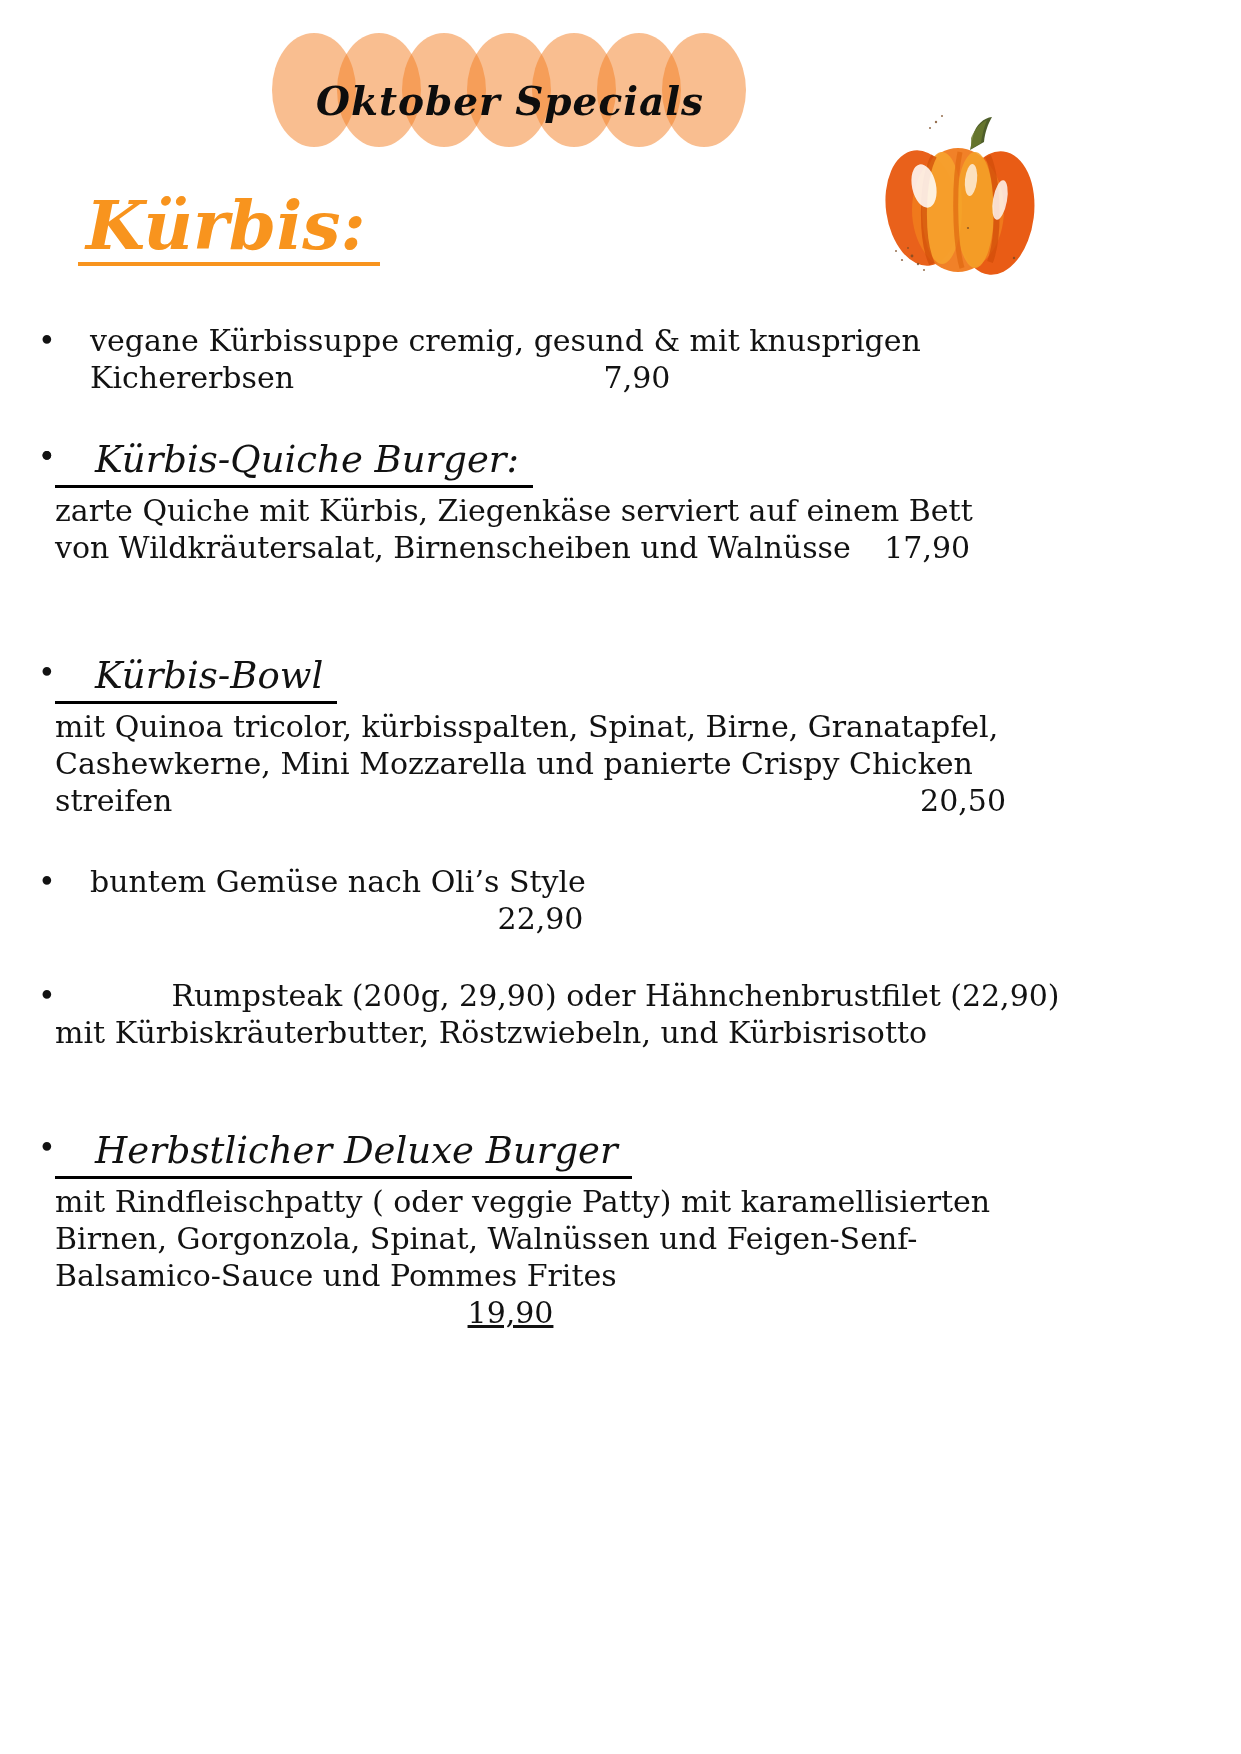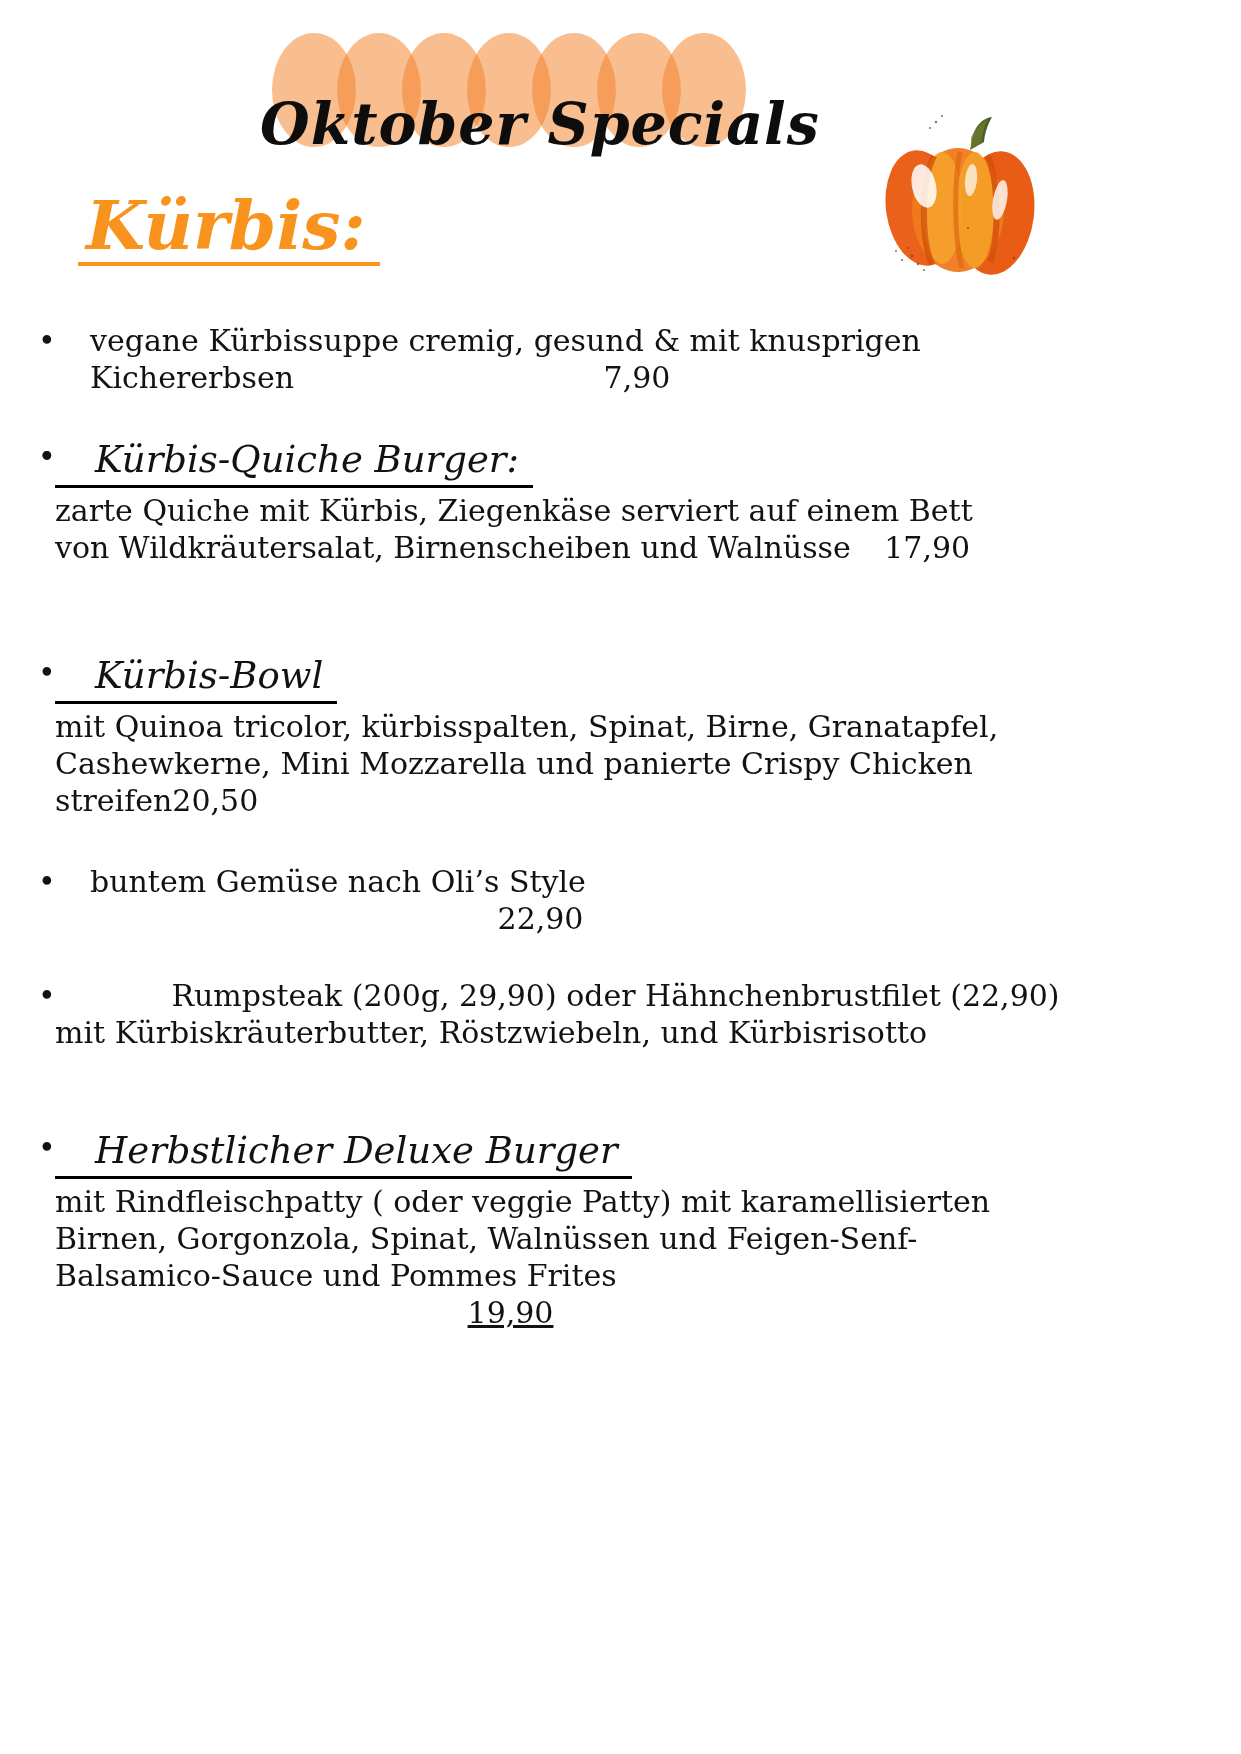--- a/index.html
+++ b/index.html
@@ -6,21 +6,21 @@
   body { width:1241px; height:1754px; font-family:"DejaVu Serif", serif; color:#121212; }
   .page { position:relative; width:1241px; height:1754px; overflow:hidden; background:#fff; }
 
   
   .ellipse-strip { position:absolute; left:272px; top:33px; width:474px; height:114px; }
   .ellipse { position:absolute; top:0; width:84px; height:114px; border-radius:50%;
              background:rgba(243,126,34,0.5); }
   .e0{left:0} .e1{left:65px} .e2{left:130px} .e3{left:195px} .e4{left:260px} .e5{left:325px} .e6{left:390px}
 
   .page-title { position:absolute; left:260px; top:52px; width:500px; text-align:center;
-                font-size:57px; font-style:italic; font-weight:bold; letter-spacing:1px;
+                font-size:39px; font-style:italic; font-weight:bold; letter-spacing:1px;
                 color:#0d0d0d; white-space:nowrap; }
 
   .pumpkin-wrap { position:absolute; left:872px; top:108px; width:170px; height:185px; }
 
   
   .section-heading { position:absolute; left:78px; top:192px; margin:0;
                      font-size:68px; line-height:66px; font-style:italic; font-weight:bold;
                      color:#F8941E; border-bottom:4px solid #F8941E;
                      padding:0 14px 4px 8px; display:inline-block; white-space:nowrap; }
 
@@ -37,21 +37,21 @@
 
   .script-title { display:inline-block; font-style:italic; font-size:37px; line-height:44px;
                   border-bottom:3px solid #000; padding:0 14px 3px 40px; font-weight:500;
                   white-space:nowrap; }
   .title-line { margin-bottom:4px; }
 
   .price { white-space:nowrap; }
   .gap-xl { margin-left:300px; }
   .gap-md { margin-left:24px; }
   .gap-sm { margin-left:34px; }
-  .line-split { display:flex; justify-content:flex-start; padding-right:135px; }
+  .line-split { display:flex; justify-content:space-between; padding-right:135px; }
   .price-line { text-align:center; }
   .pr-150 { padding-right:150px; }
   .pr-175 { padding-right:175px;text-decoration:underline; }
 </style>
 </head>
 <body>
 
 <div class="page">
 
   <div class="ellipse-strip">

